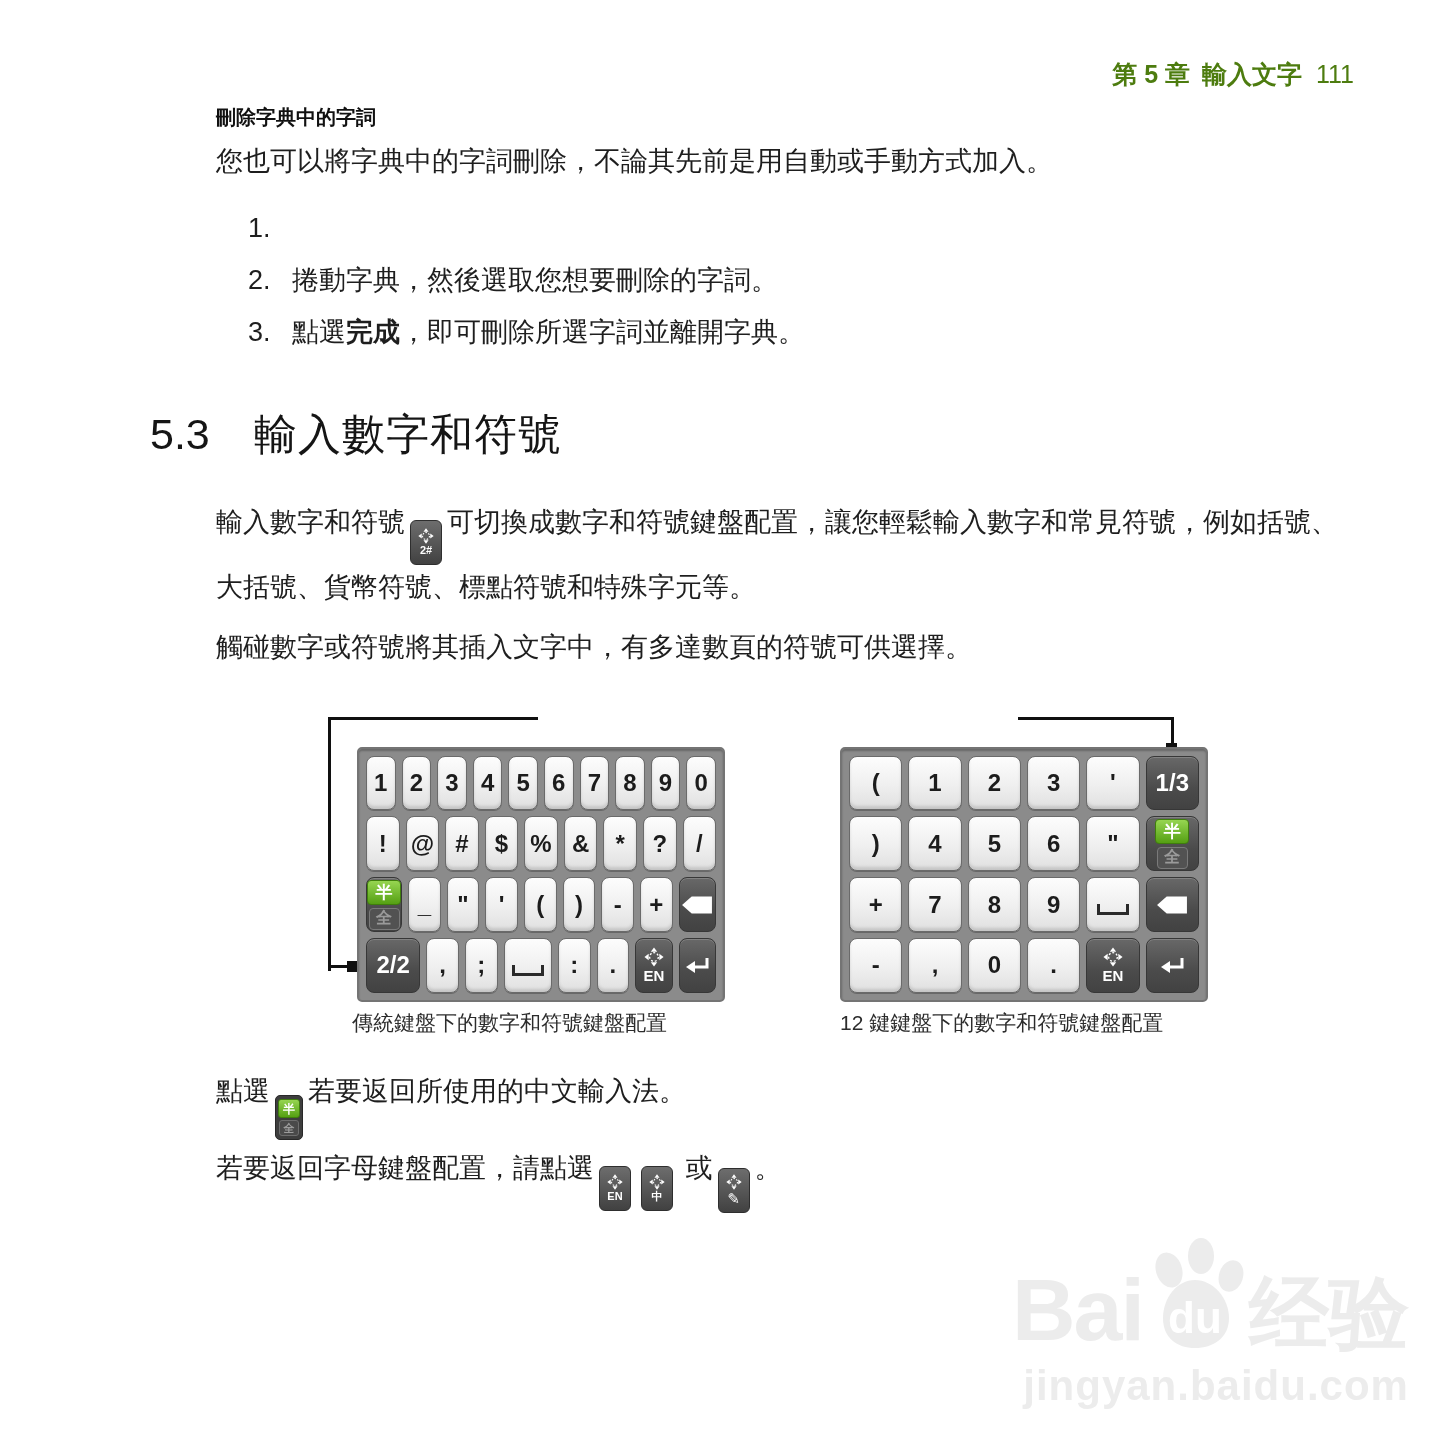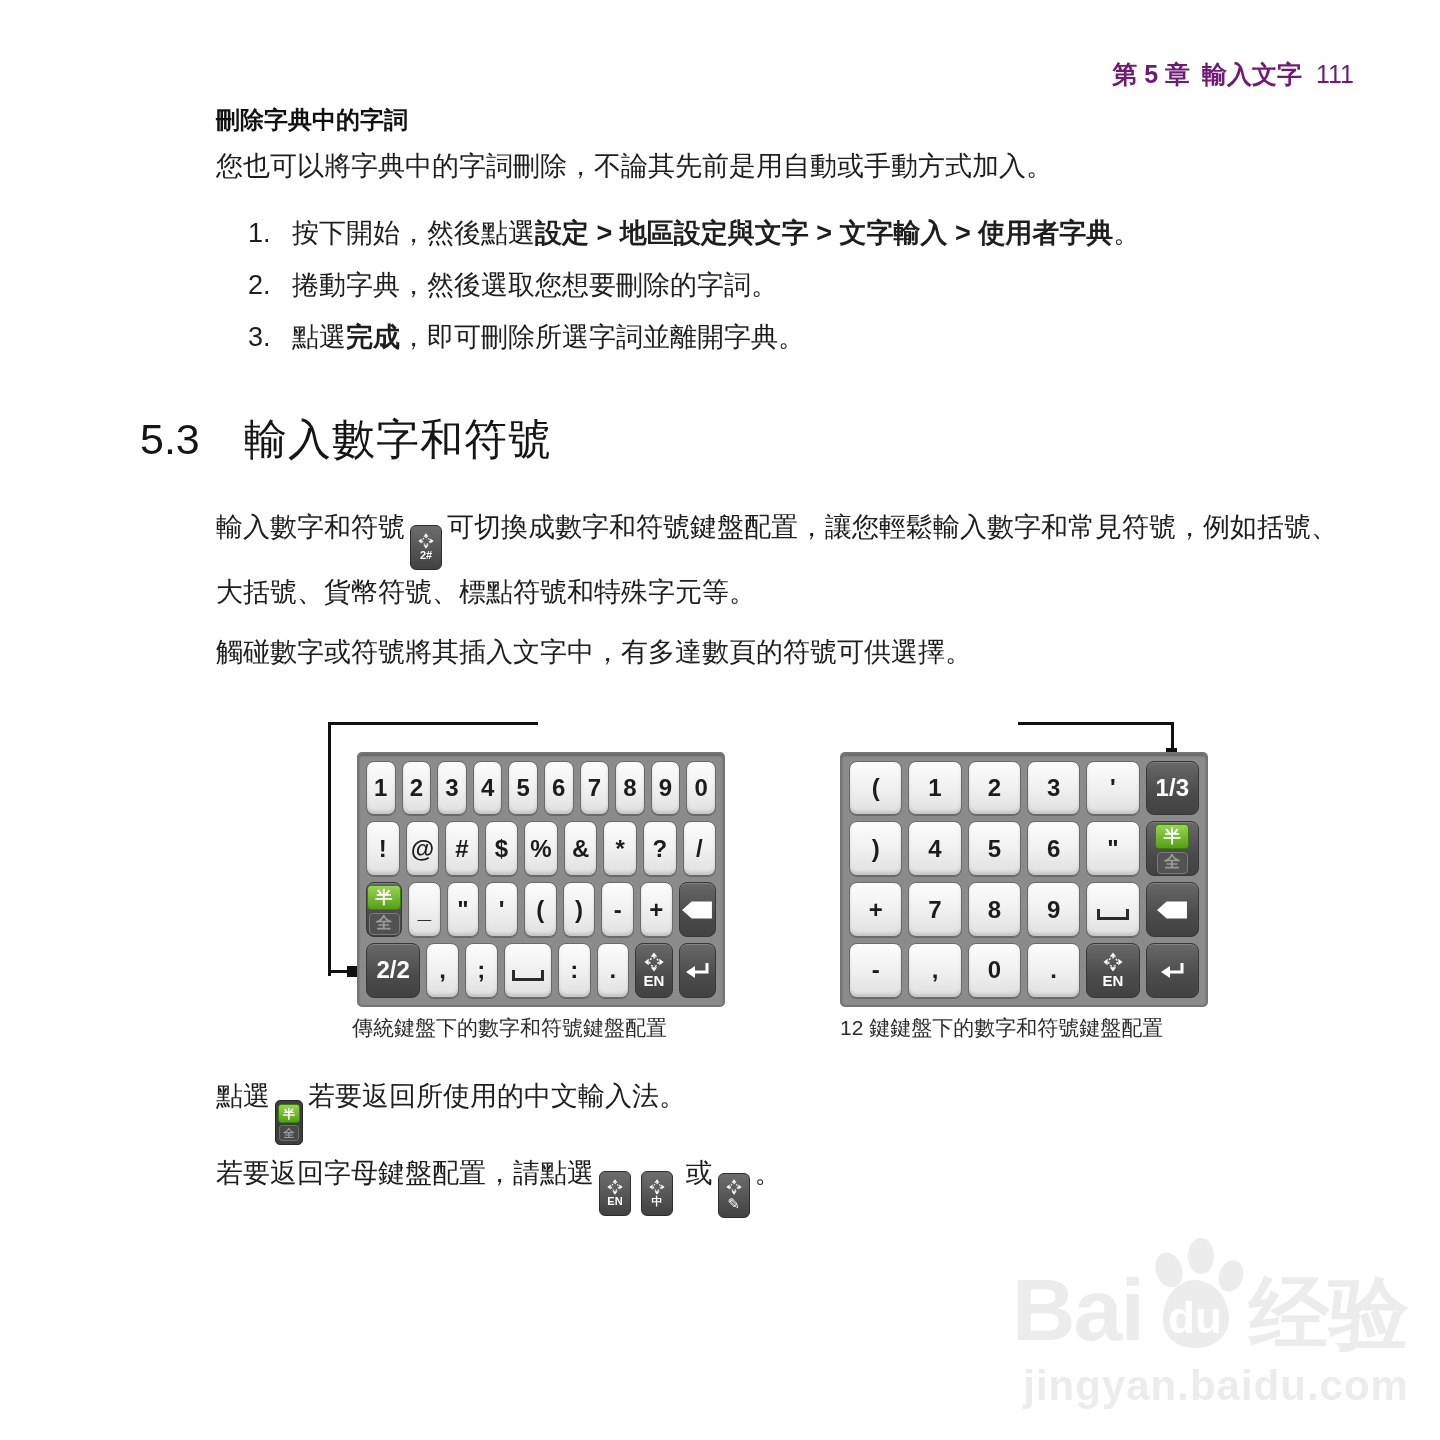--- a/index.html
+++ b/index.html
@@ -4,40 +4,40 @@
 <style>
   * { margin:0; padding:0; box-sizing:border-box; }
   html,body { width:1440px; height:1440px; }
   body {
     position:relative; background:#ffffff; overflow:hidden;
     font-family:"Liberation Sans","DejaVu Sans",sans-serif;
     color:#1e1e1e;
   }
 
   
-  .page-header { position:absolute; top:58px; right:86px; font-size:25px; color:#701a75; }
+  .page-header { position:absolute; top:58px; right:86px; font-size:25px; color:#4d7c0f; }
   .page-header .chap { font-weight:bold; }
   .page-header .ttl  { font-weight:bold; margin-left:12px; }
   .page-header .num  { font-weight:normal; margin-left:14px; }
 
   
   .content { position:absolute; top:104px; left:0; width:1440px; padding:0 80px 0 216px; }
 
-  h3.sub { font-size:24px; font-weight:bold; color:#111; margin-bottom:8px; }
+  h3.sub { font-size:20px; font-weight:bold; color:#111; margin-bottom:8px; }
   p.body { font-size:27px; line-height:1.7; color:#1e1e1e; }
   .intro { margin-bottom:26px; }
 
   ol.steps { list-style:none; }
   ol.steps li { display:flex; margin-bottom:17px; font-size:27px; line-height:1.3; }
   ol.steps .n { width:44px; margin-left:32px; flex:none; }
   ol.steps b { font-weight:bold; }
 
   h2.sec { display:flex; align-items:baseline; margin:56px 0 36px -76px;
            font-size:43px; font-weight:500; color:#151515; letter-spacing:1px; }
-  h2.sec .secnum { width:104px; flex:none; letter-spacing:0; }
+  h2.sec .secnum { width:104px; flex:none; letter-spacing:0;margin-left:10px; }
 
   .p53a { margin-bottom:14px; }
   .p53b { margin-bottom:8px; }
 
   
   .ikey { display:inline-flex; flex-direction:column; align-items:center; justify-content:center;
           gap:1px; width:32px; height:45px; border-radius:6px; margin:0 5px; vertical-align:-13px;
           background:linear-gradient(180deg,#6d6d6d,#414141); border:1px solid #2e2e2e; color:#fff; }
   .ikey .nav-g { width:16px; height:16px; }
   .ikey .lab { font-size:11px; font-weight:bold; line-height:1.05; }
@@ -109,21 +109,20 @@
 </div>
 
 <div class="content">
 
   <h3 class="sub">刪除字典中的字詞</h3>
   <p class="body intro">您也可以將字典中的字詞刪除，不論其先前是用自動或手動方式加入。</p>
 
   <ol class="steps">
     <li>
       <span class="n">1.</span>
-      <span><span>按下開始，然後點選</span><b>設定 &gt; 地區設定與文字 &gt; 文字輸入 &gt; 使用者字典</b><span>。</span></span>
     </li>
     <li>
       <span class="n">2.</span>
       <span><span>捲動字典，然後選取您想要刪除的字詞。</span><b></b><span></span></span>
     </li>
     <li>
       <span class="n">3.</span>
       <span><span>點選</span><b>完成</b><span>，即可刪除所選字詞並離開字典。</span></span>
     </li>
   </ol>

